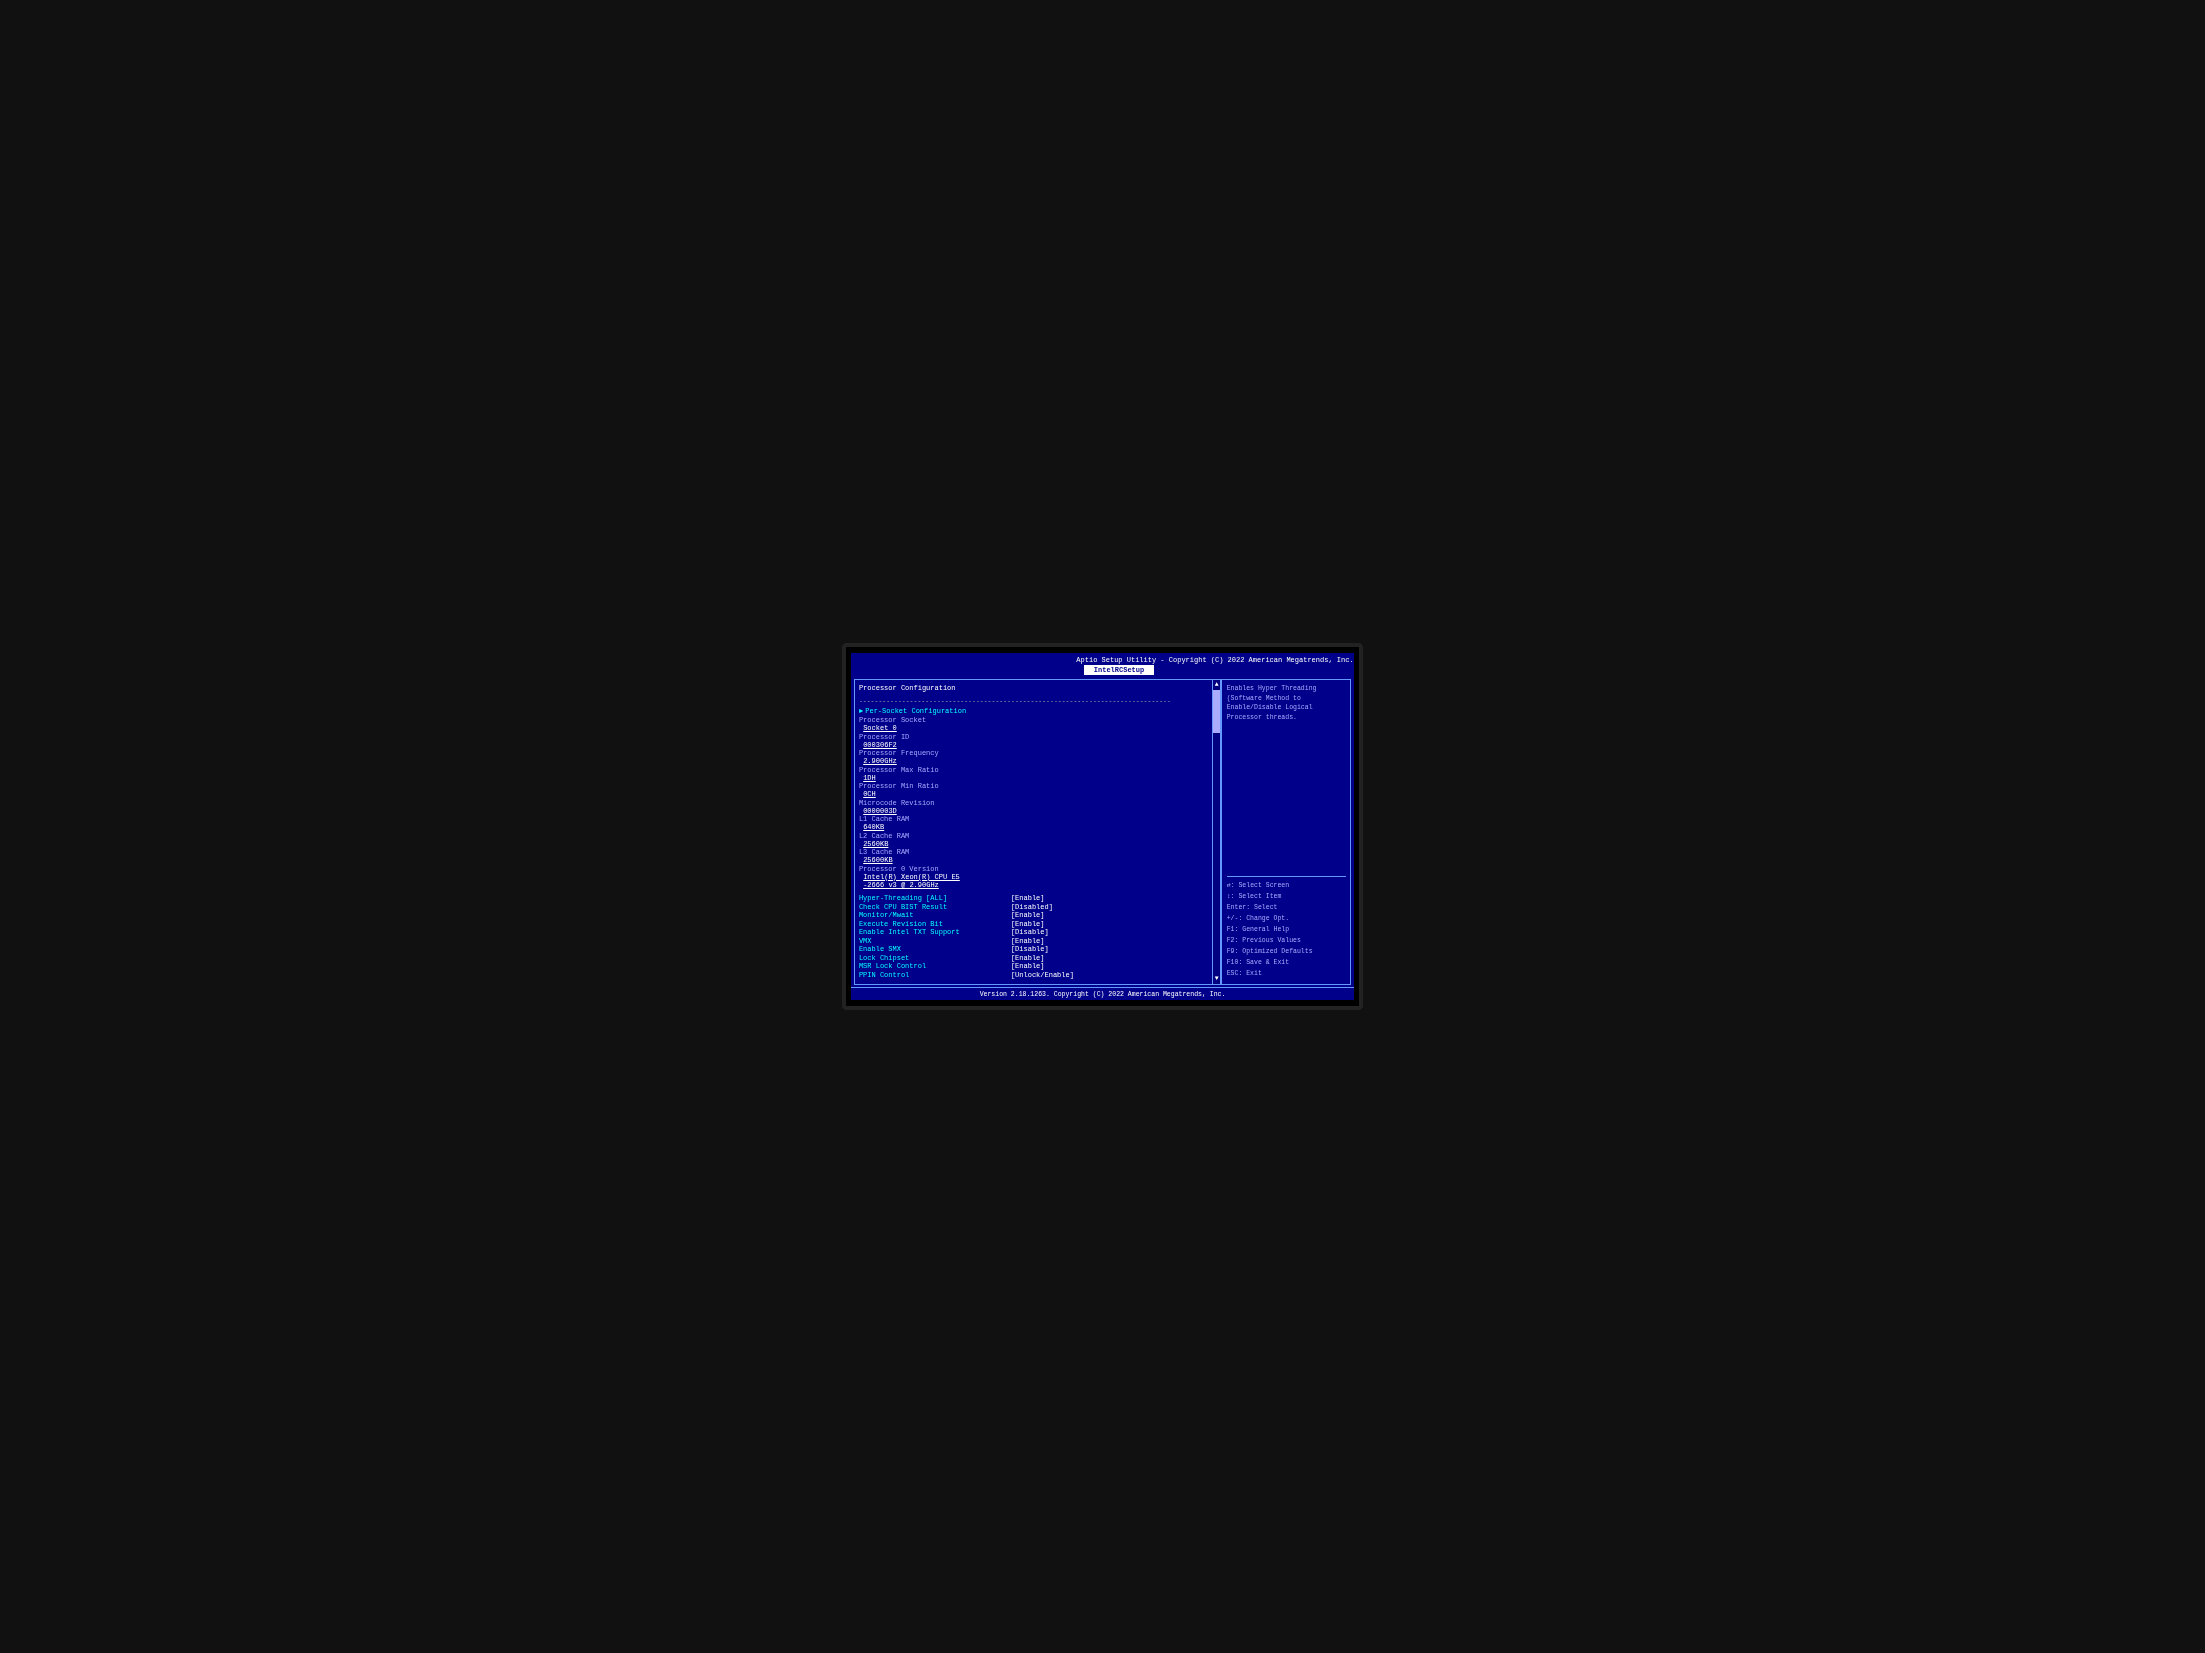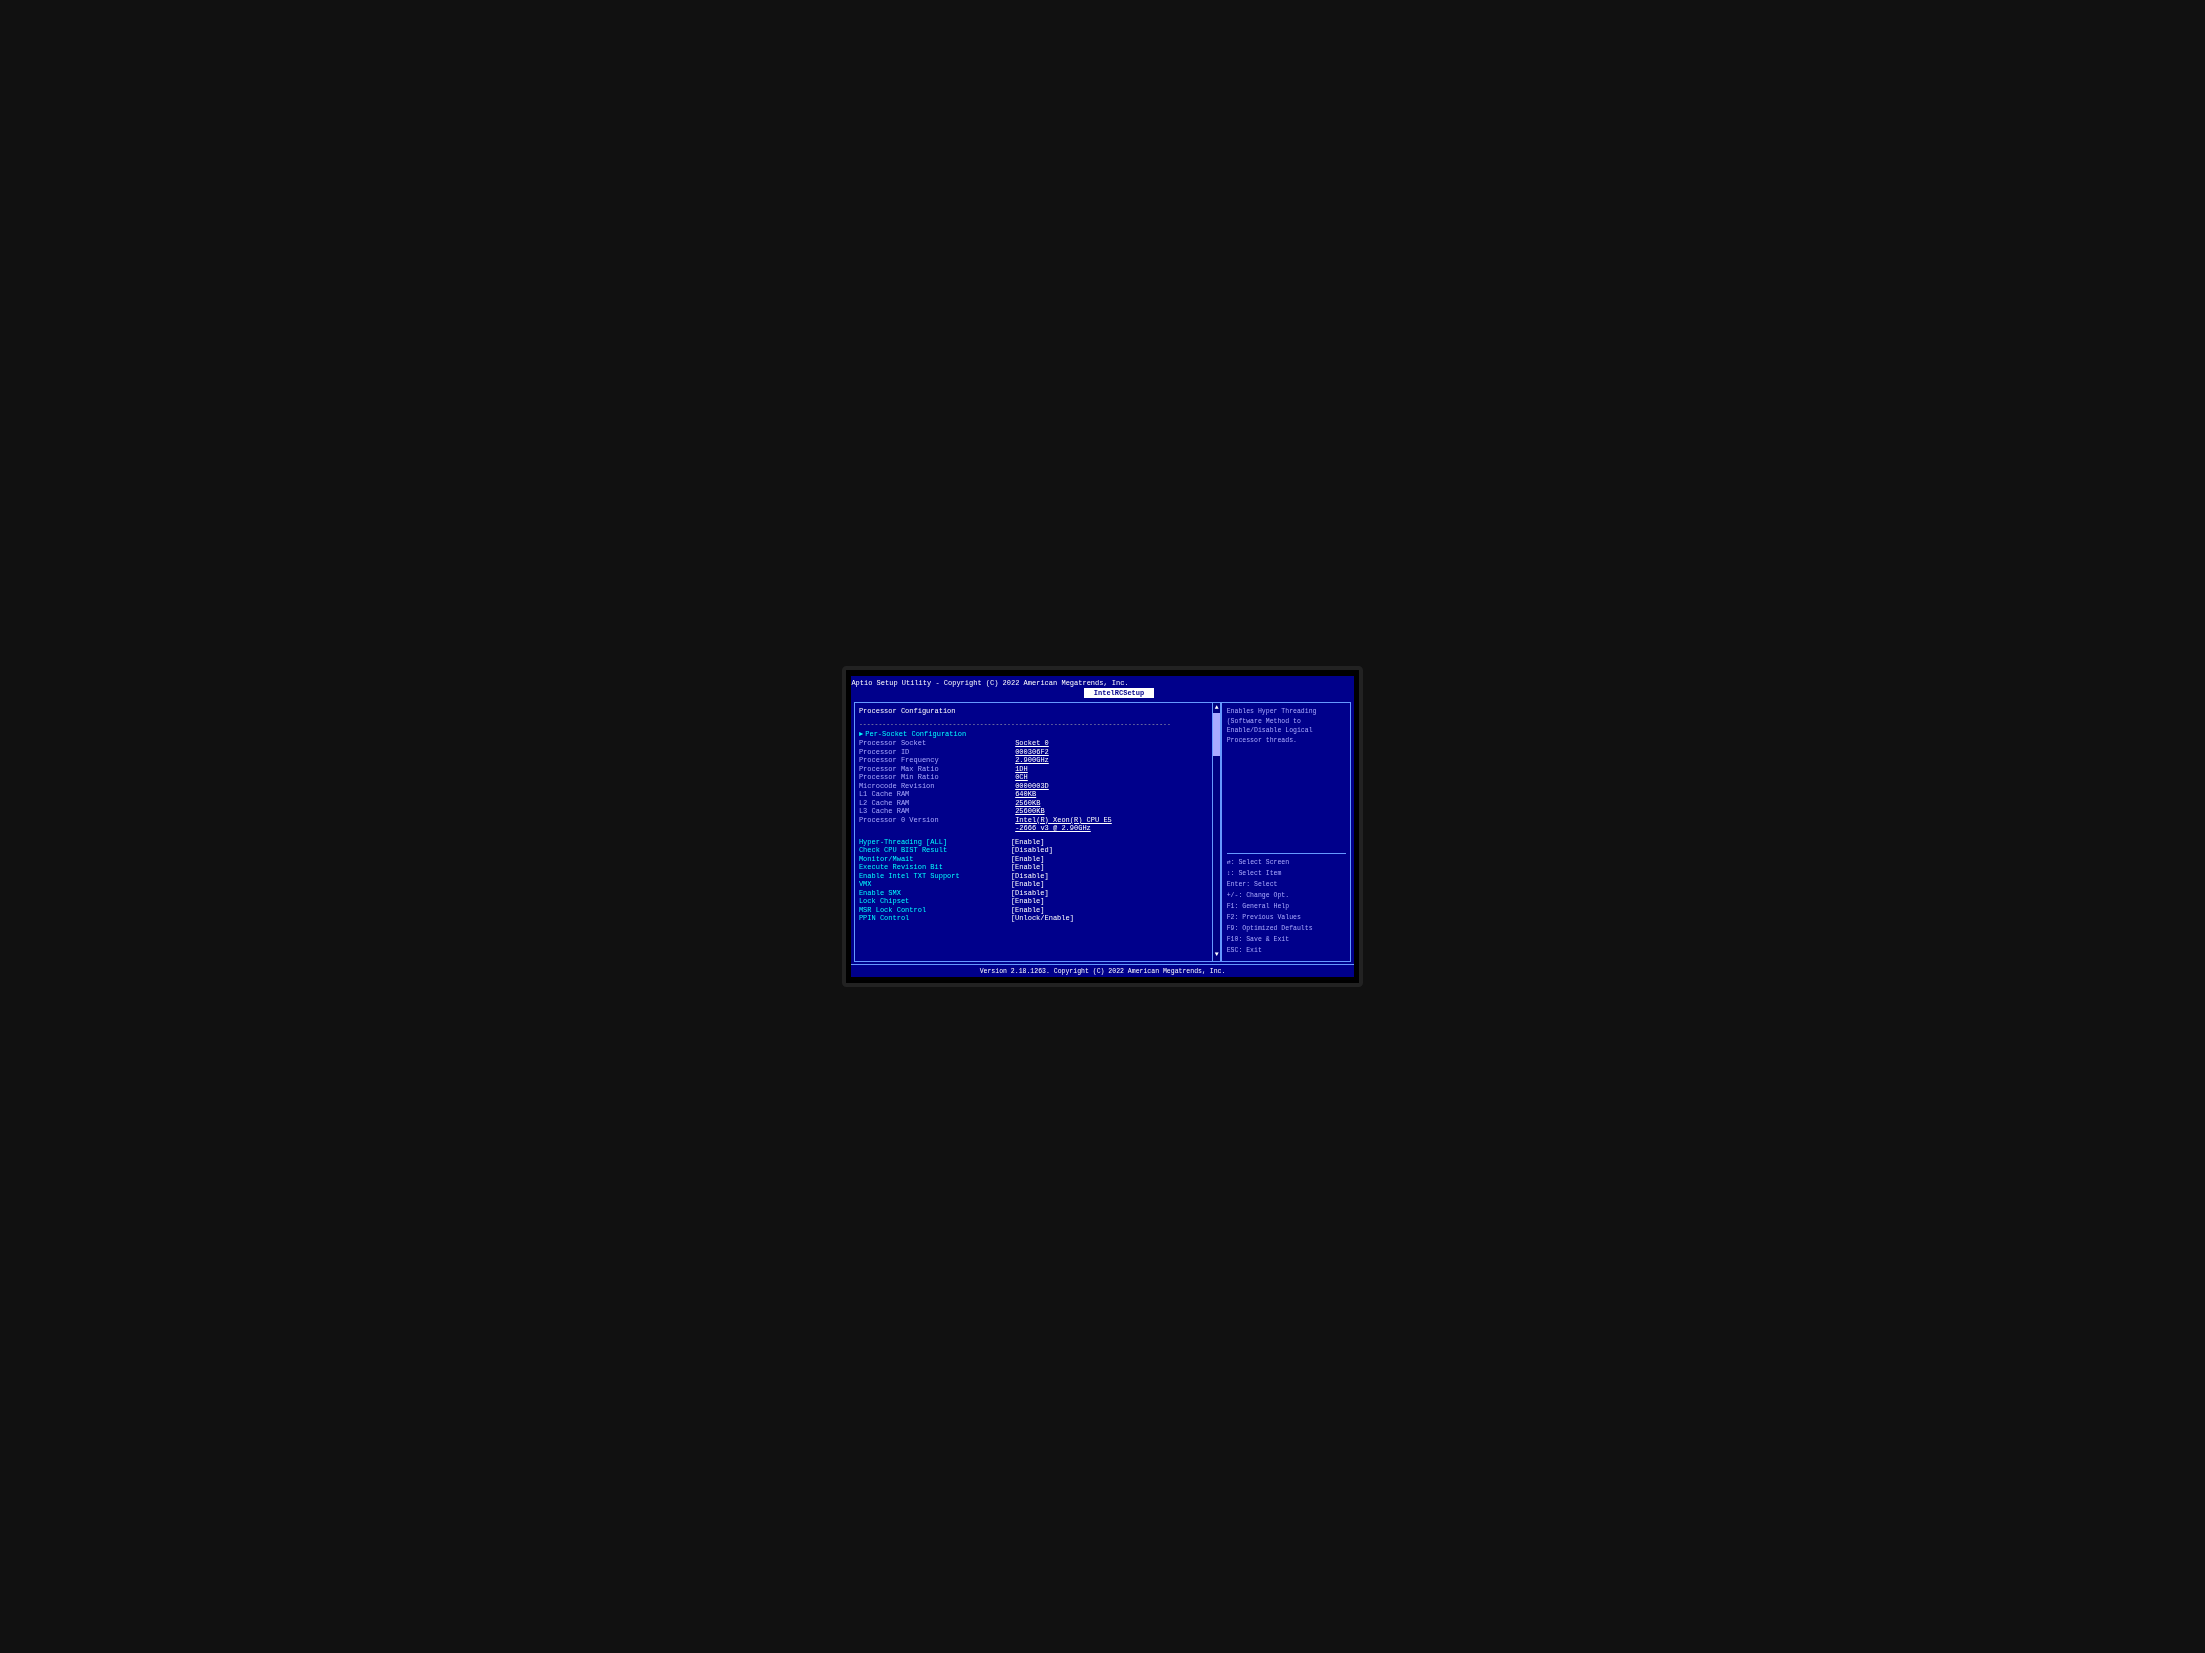--- a/index.html
+++ b/index.html
@@ -20,21 +20,21 @@
     }
     .screen {
       background: #00008b;
       color: #fff;
       width: 100%;
       position: relative;
       overflow: hidden;
     }
     .title-bar {
       background: #00008b;
-      text-align: left;
+      text-align: right;
       padding: 3.3px 0 1.1px 0;
       font-size: 7px;
       color: #fff;
     }
     .title-bar .main-title {
       font-size: 7px;
       color: #fff;
     }
     .tab-bar {
       display: flex;
@@ -104,20 +104,21 @@
       margin-bottom: 1.1px;
     }
     .menu-item-selected .arrow {
       color: #00ffff;
       margin-right: 2.2px;
     }
     .info-row {
       display: flex;
       font-size: 7px;
       margin-bottom: 0.5px;
+      flex-direction: column;
     }
     .info-label {
       color: #aaaaff;
       min-width: 152px;
     }
     .info-value {
       color: #fff;
       margin-left: 4.3px;
       text-decoration: underline;
     }

